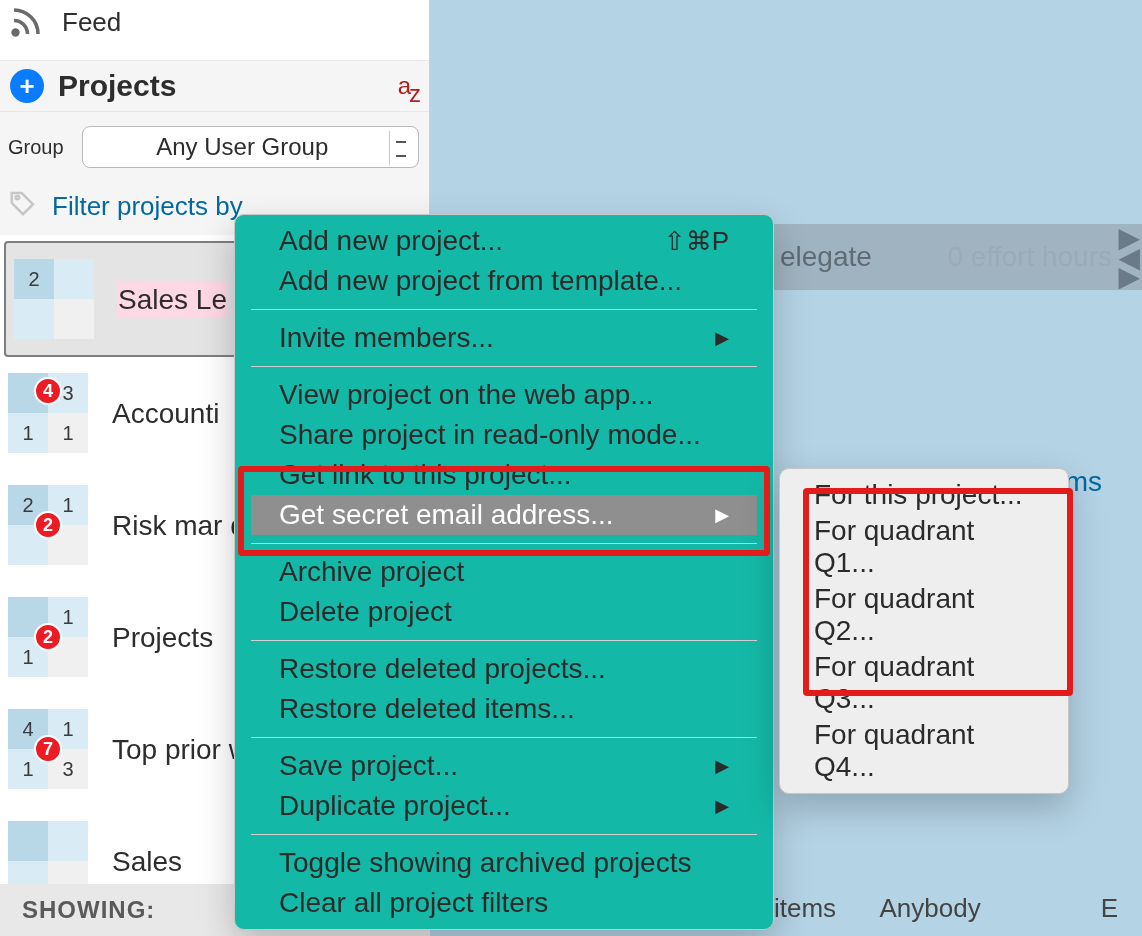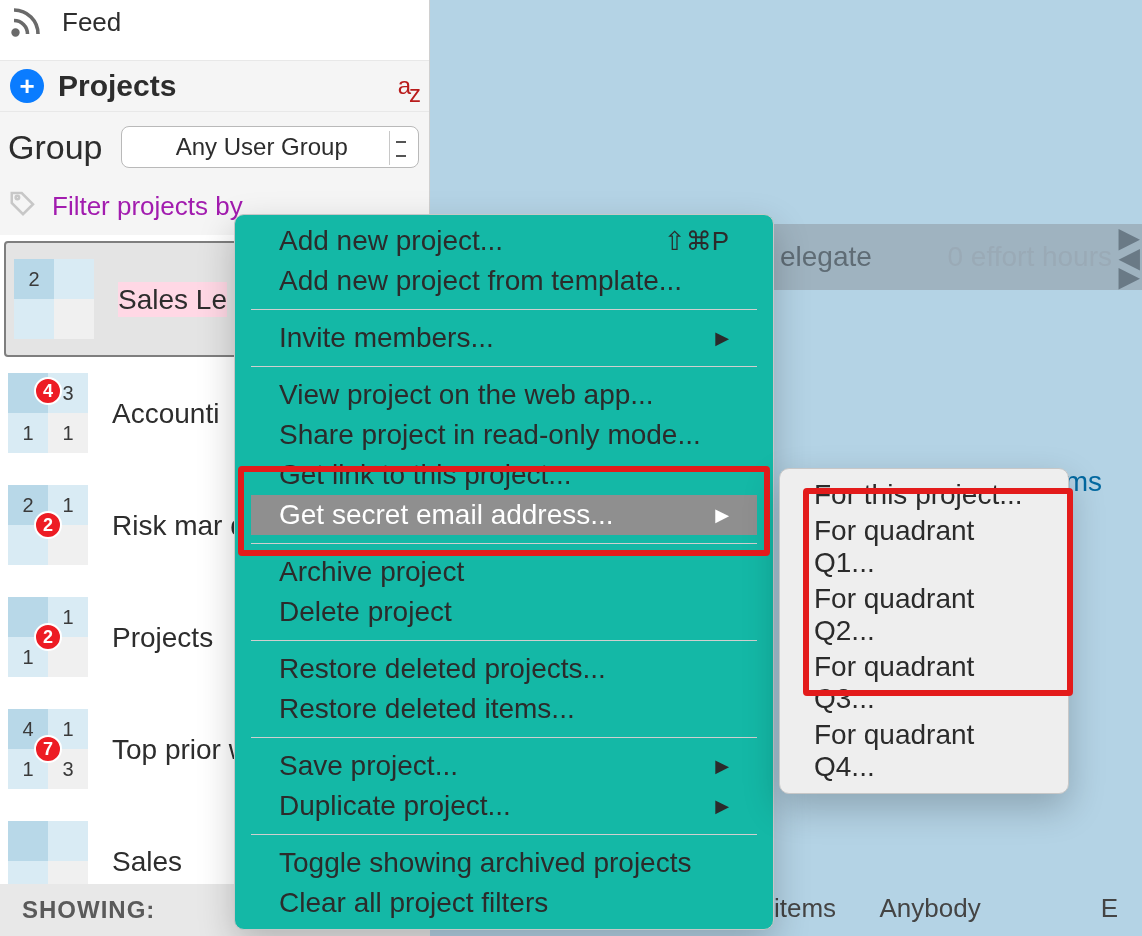--- a/index.html
+++ b/index.html
@@ -38,38 +38,38 @@
     background: #0a7cff; display:flex;align-items:center;justify-content:center;
     color:#fff; font-size:26px; font-weight:700; line-height:1;
   }
   .projects-title { flex: 1; font-size: 30px; font-weight: 700; }
   .sort-az { font-size: 24px; color:#b91c1c; letter-spacing:-2px; }
   .group-row {
     display:flex; align-items:center; gap:18px;
     padding: 14px 10px 10px 8px;
     background: #f5f5f5;
   }
-  .group-label { font-size: 34px; }
+  .group-label { font-size: 20px; }
   .group-select {
     flex:1; height:42px; border:1px solid #b9b9b9; border-radius:8px;
     background:#fff; display:flex; align-items:center; justify-content:center;
     padding: 0 30px 0 14px; position:relative; font-size:24px;
   }
   .group-select::after{
     content:""; position:absolute; right:6px; top:4px; width:22px; height:34px;
     border-left:1px solid #c8c8c8; border-radius:0 8px 8px 0;
     background:
       linear-gradient(#555,#555) center 10px/10px 2px no-repeat,
       linear-gradient(#555,#555) center 24px/10px 2px no-repeat;
   }
   .filter-row {
     display:flex; align-items:center; gap:14px;
     padding: 10px 10px 10px 8px;
     background: #f5f5f5;
-    color:#a21caf;
+    color:#0369a1;
   }
   .tag-icon svg{ width:30px;height:30px; opacity:.5;}
   .project-list { padding-top: 6px; }
   .project-item {
     display:flex; align-items:center; gap:24px;
     padding: 16px 8px 16px 8px;
   }
   .project-item.selected {
     background:#e4e4e4; border:2px solid #7e7e7e; border-radius:4px;
     margin: 0 4px;

